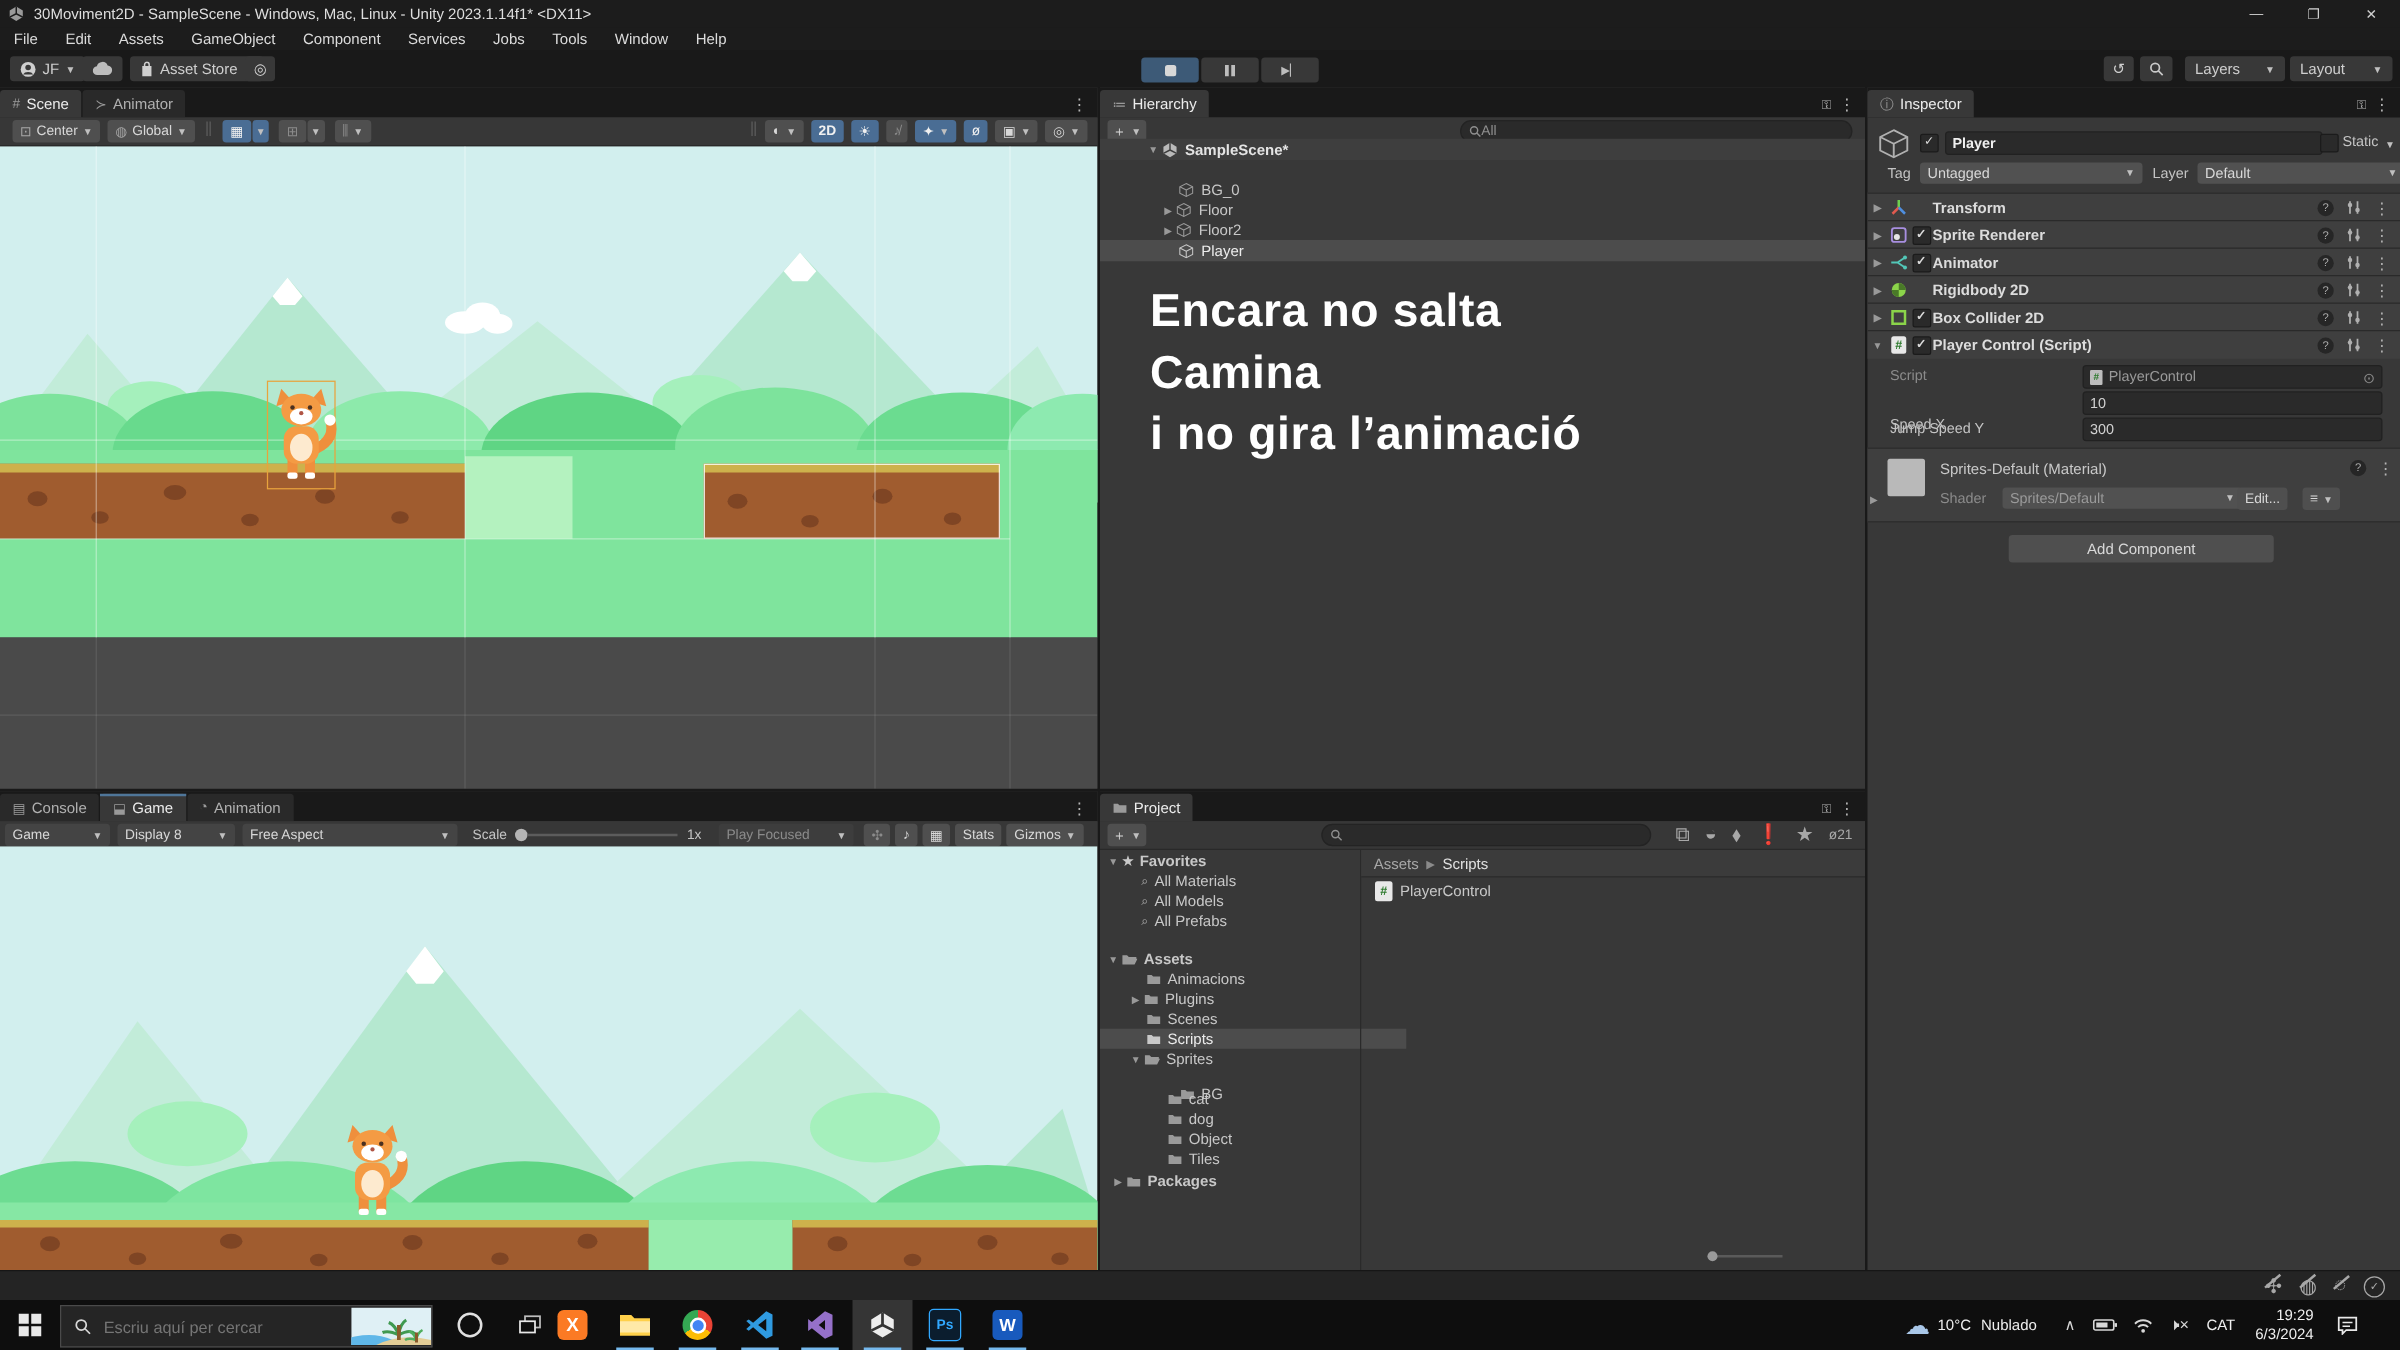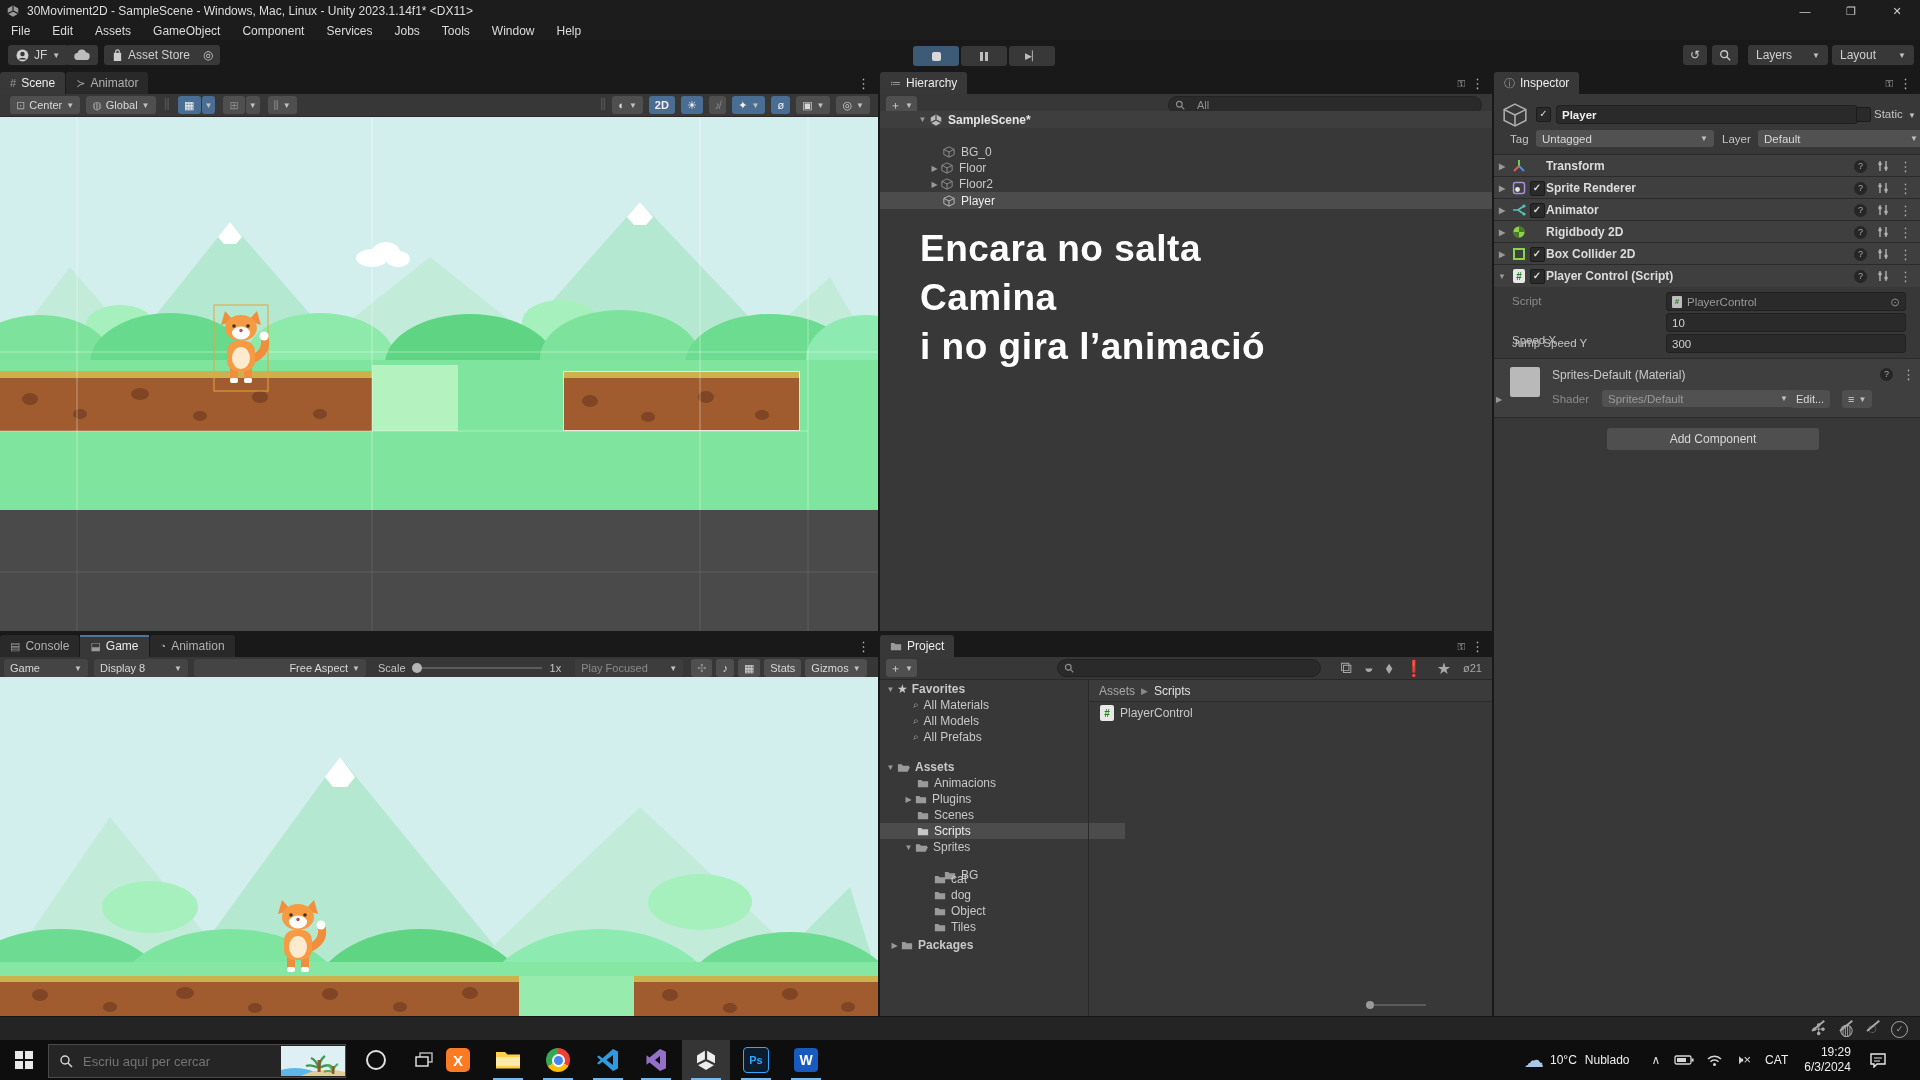--- a/index.html
+++ b/index.html
@@ -26,21 +26,21 @@
   .ticon{font-size:11px;color:#9a9a9a;}
   .kebab{color:#b5b5b5;font-size:13px;line-height:1;}
   .lock{color:#b5b5b5;font-size:10px;}
   .ptool{position:absolute;left:0;top:24px;right:0;height:22px;background:#373737;border-bottom:1px solid #292929;display:flex;align-items:center;}
   .btn{background:#4f4f4f;border-radius:3px;color:#d8d8d8;font-size:11px;display:inline-flex;
        align-items:center;gap:4px;padding:0 6px;height:18px;}
   .btn.blue{background:#4a6d94;color:#f0f0f0;}
   .btn.dim{color:#8b8b8b;}
   .caret{font-size:8px;color:#c0c0c0;}
   .searchbox{background:#2a2a2a;border:1px solid #232323;border-radius:9px;height:16px;display:flex;
-             align-items:center;gap:12px;padding:0 6px;font-size:11px;color:#8f8f8f;}
+             align-items:center;gap:0;padding:0 6px;font-size:11px;color:#8f8f8f;}
   .row{position:absolute;height:16px;display:flex;align-items:center;font-size:12px;color:#c8c8c8;white-space:nowrap;}
   .row .arr{width:13px;font-size:8px;color:#999;text-align:center;flex:none;}
   .row.sel{background:#4c4c4c;color:#ececec;}
   .glyph{color:#a8a8a8;}
   
   .comp{position:absolute;left:0;right:0;height:22px;background:#3f3f3f;border-top:1px solid #2a2a2a;
         display:flex;align-items:center;font-size:12px;font-weight:bold;color:#dcdcdc;}
   .comp .arr{width:16px;text-align:center;font-size:8px;color:#999;flex:none;}
   .comp .cslot{width:18px;flex:none;display:flex;justify-content:center;}
   .cb{width:13px;height:13px;background:#2a2a2a;border:1px solid #1b1b1b;border-radius:2px;
@@ -337,21 +337,21 @@
     </div>
     <div class="ptool">
       <div class="btn" style="margin-left:4px;width:72px;justify-content:space-between;background:#444">
         <span>Game</span>
           <span class="caret">▼</span>
       </div>
       <div class="btn" style="margin-left:6px;width:82px;justify-content:space-between;background:#444">
         <span>Display 8</span>
           <span class="caret">▼</span>
       </div>
-      <div class="btn" style="margin-left:6px;width:160px;justify-content:flex-end;background:#444">
+      <div class="btn" style="margin-left:6px;width:160px;justify-content:space-between;background:#444">
         <span>Free Aspect</span>
           <span class="caret">▼</span>
       </div>
       <span style="margin-left:12px;font-size:11px;color:#c4c4c4">Scale</span>
       <span style="display:inline-block;width:10px;height:10px;border-radius:50%;background:#b5b5b5;margin-left:6px"></span>
       <span style="display:inline-block;width:120px;height:2px;background:#5c5c5c"></span>
       <span style="margin-left:8px;font-size:11px;color:#c4c4c4">1x</span>
       <div class="btn dim" style="margin-left:14px;width:96px;justify-content:space-between;background:#3d3d3d">
         <span>Play Focused</span>
           <span class="caret">▼</span>

